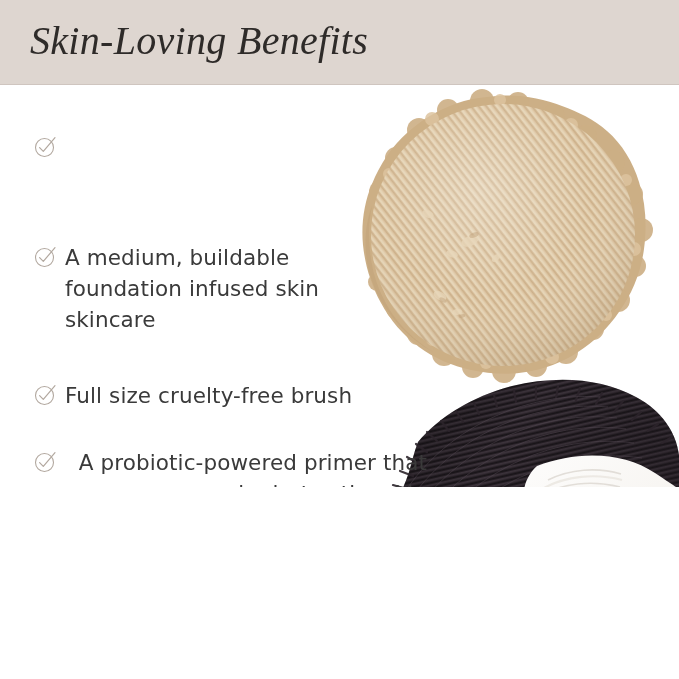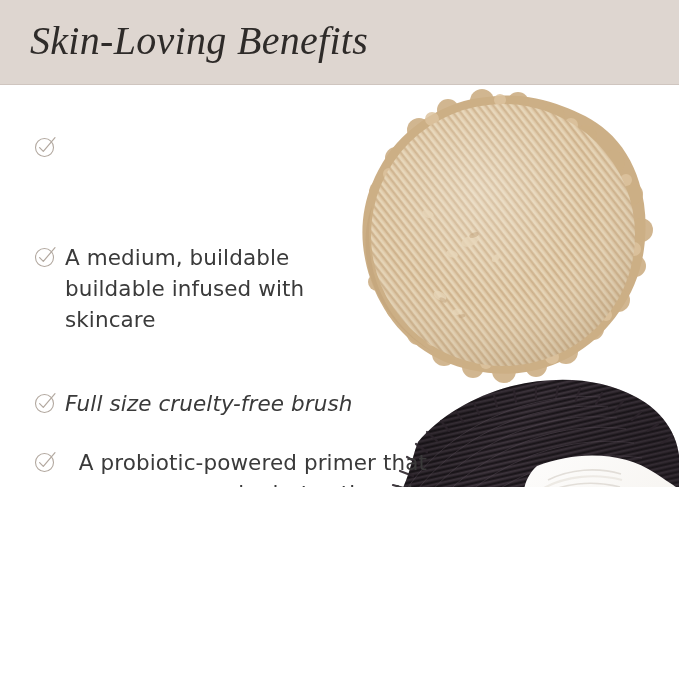--- a/index.html
+++ b/index.html
@@ -51,21 +51,21 @@
     top: 132px;
     width: 400px;
   }
   .benefit-row {
     position: absolute;
     display: flex;
     align-items: flex-start;
   }
   .benefit-row.r0 { top: 0px; }
   .benefit-row.r1 { top: 110px; }
-  .benefit-row.r2 { top: 256px; font-style: italic; }
+  .benefit-row.r2 { top: 248px; }
   .benefit-row.r3 { top: 315px; text-align: right; }
 
   .check-icon {
     flex: 0 0 auto;
     width: 22px;
     height: 22px;
     margin-top: 4px;
     margin-right: 9px;
     display: block;
     overflow: visible;
@@ -382,21 +382,21 @@
       </span>
     </div>
 
     <div class="benefit-row r1">
       <span class="check-icon">
         <svg width="22" height="22" viewBox="0 0 22 22" xmlns="http://www.w3.org/2000/svg">
           <circle cx="10.5" cy="11.5" r="9" fill="none" stroke="#b2a89f" stroke-width="1.1"></circle>
           <path d="M5.6 11.6 L9.3 15.4 L21 1.6" fill="none" stroke="#b2a89f" stroke-width="1.2" stroke-linecap="round" stroke-linejoin="round"></path>
         </svg>
       </span>
-      <span class="benefit-text">A medium, buildable buildable infused with skincare</span>
+      <span class="benefit-text">A medium, buildable foundation infused skin skincare</span>
     </div>
 
     <div class="benefit-row r2">
       <span class="check-icon">
         <svg width="22" height="22" viewBox="0 0 22 22" xmlns="http://www.w3.org/2000/svg">
           <circle cx="10.5" cy="11.5" r="9" fill="none" stroke="#b2a89f" stroke-width="1.1"></circle>
           <path d="M5.6 11.6 L9.3 15.4 L21 1.6" fill="none" stroke="#b2a89f" stroke-width="1.2" stroke-linecap="round" stroke-linejoin="round"></path>
         </svg>
       </span>
       <span class="benefit-text">Full size cruelty-free brush</span>

